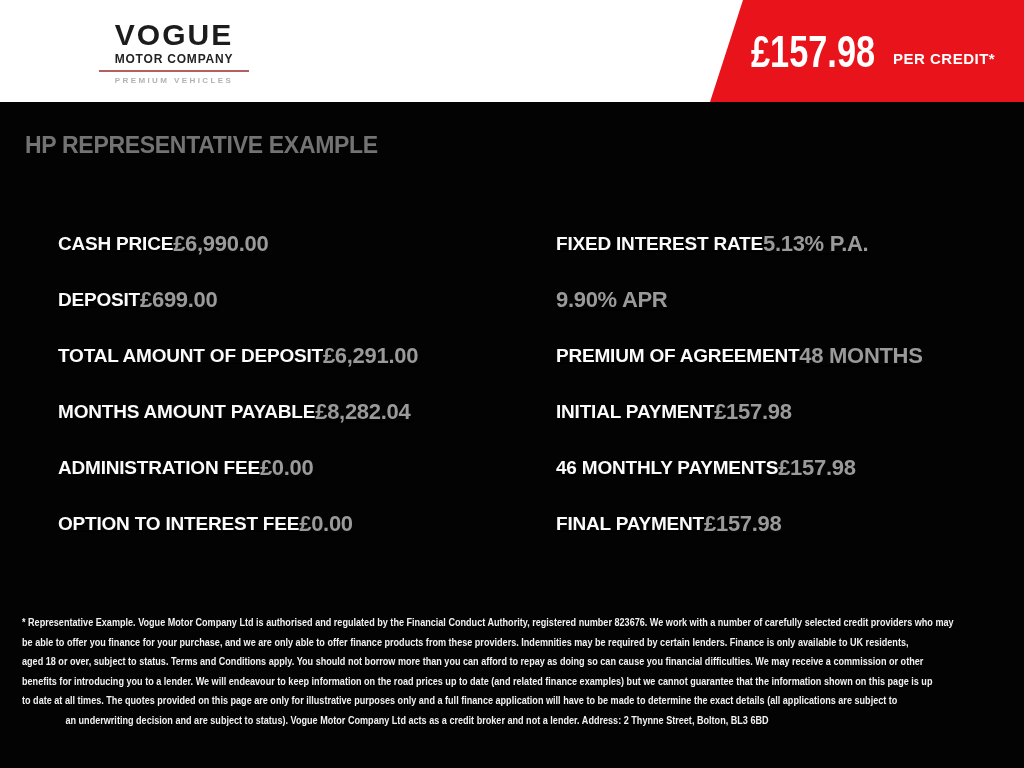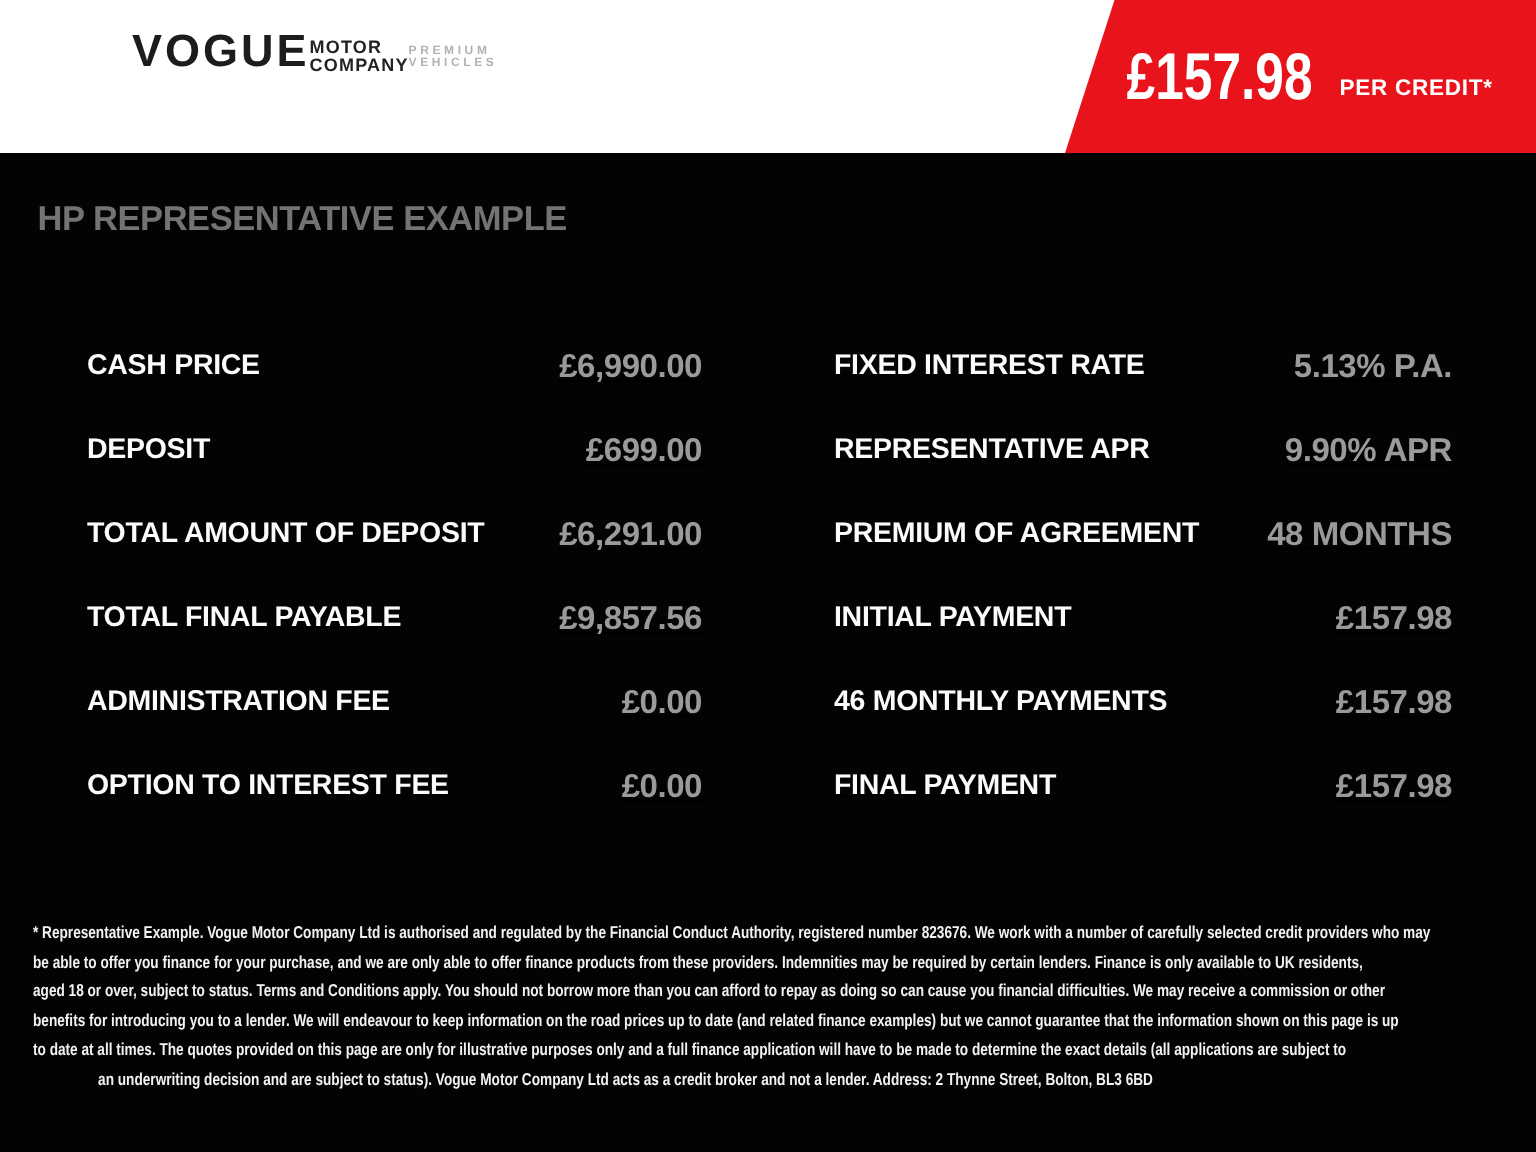--- a/index.html
+++ b/index.html
@@ -12,21 +12,21 @@
   }
 
   
   .header {
     position:absolute; top:0; left:0;
     width:1024px; height:102px;
     background:#ffffff;
   }
   .logo {
     position:absolute; left:88px; top:20px; width:172px;
-    display:flex; flex-direction:row; align-items:center;
+    display:flex; flex-direction:column; align-items:center;
   }
   .logo-name {
     font-size:30px; font-weight:bold; color:#1c1c1c;
     letter-spacing:2px; line-height:1;
   }
   .logo-sub {
     font-size:12px; font-weight:bold; color:#232323;
     letter-spacing:0.8px; margin-top:3px; line-height:1;
   }
   .logo-line {
@@ -63,21 +63,21 @@
     letter-spacing:-0.3px; white-space:nowrap;
   }
 
   
   .cols { position:absolute; top:216px; left:0; width:1024px; }
   .col { position:absolute; top:0; }
   .col-left  { left:58px;  width:410px; }
   .col-right { left:556px; width:412px; }
   .frow {
     height:56px; display:flex;
-    align-items:center; justify-content:space-between;text-decoration:underline;
+    align-items:center; justify-content:flex-start;text-decoration:underline;
   }
   .frow-label {
     font-size:19px; font-weight:bold; color:#fbfbfb;
     letter-spacing:-0.2px; white-space:nowrap;
   }
   .frow-value {
     font-size:22px; font-weight:bold; color:#9a9a9a;
     letter-spacing:-0.3px; white-space:nowrap;
   }
 
@@ -115,40 +115,39 @@
     </div>
     <div class="frow">
       <span class="frow-label">DEPOSIT</span>
       <span class="frow-value">£699.00</span>
     </div>
     <div class="frow">
       <span class="frow-label">TOTAL AMOUNT OF DEPOSIT</span>
       <span class="frow-value">£6,291.00</span>
     </div>
     <div class="frow">
-      <span class="frow-label">TOTAL FINAL PAYABLE</span>
-      <span class="frow-value">£9,857.56</span>
+      <span class="frow-label">MONTHS AMOUNT PAYABLE</span>
+      <span class="frow-value">£8,282.04</span>
     </div>
     <div class="frow">
       <span class="frow-label">ADMINISTRATION FEE</span>
       <span class="frow-value">£0.00</span>
     </div>
     <div class="frow">
       <span class="frow-label">OPTION TO INTEREST FEE</span>
       <span class="frow-value">£0.00</span>
     </div>
   </div>
 
   <div class="col col-right">
     <div class="frow">
       <span class="frow-label">FIXED INTEREST RATE</span>
       <span class="frow-value">5.13% P.A.</span>
     </div>
     <div class="frow">
-      <span class="frow-label">REPRESENTATIVE APR</span>
       <span class="frow-value">9.90% APR</span>
     </div>
     <div class="frow">
       <span class="frow-label">PREMIUM OF AGREEMENT</span>
       <span class="frow-value">48 MONTHS</span>
     </div>
     <div class="frow">
       <span class="frow-label">INITIAL PAYMENT</span>
       <span class="frow-value">£157.98</span>
     </div>

